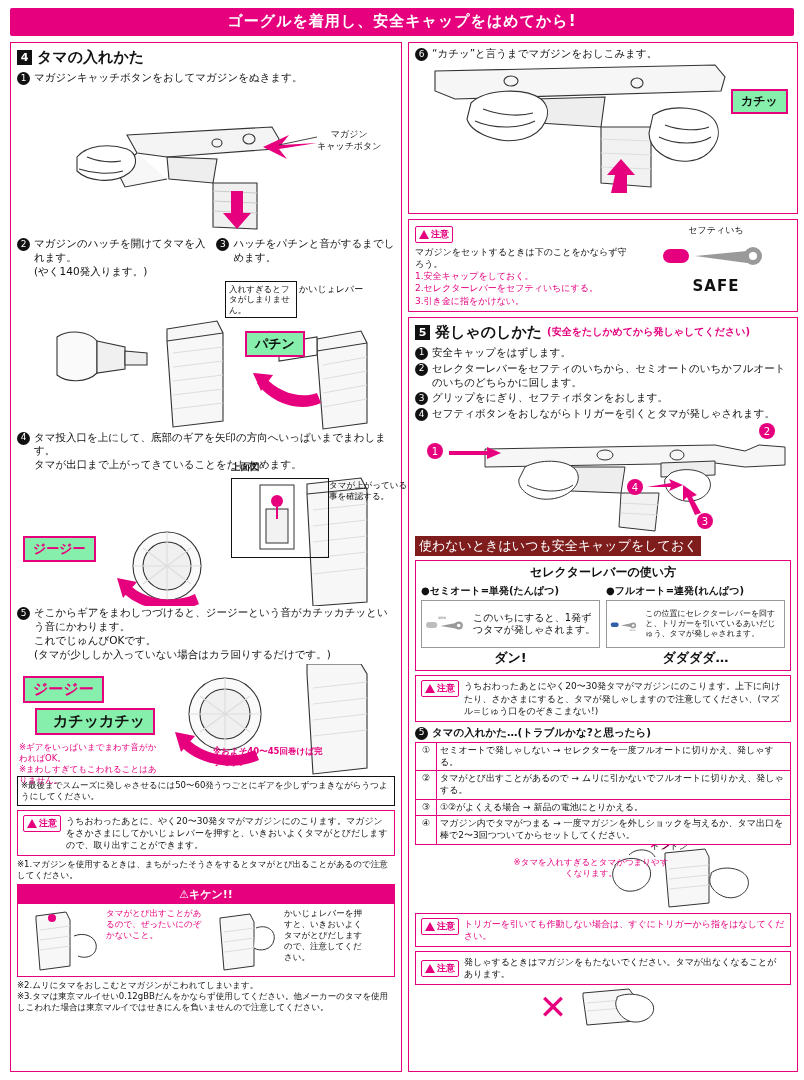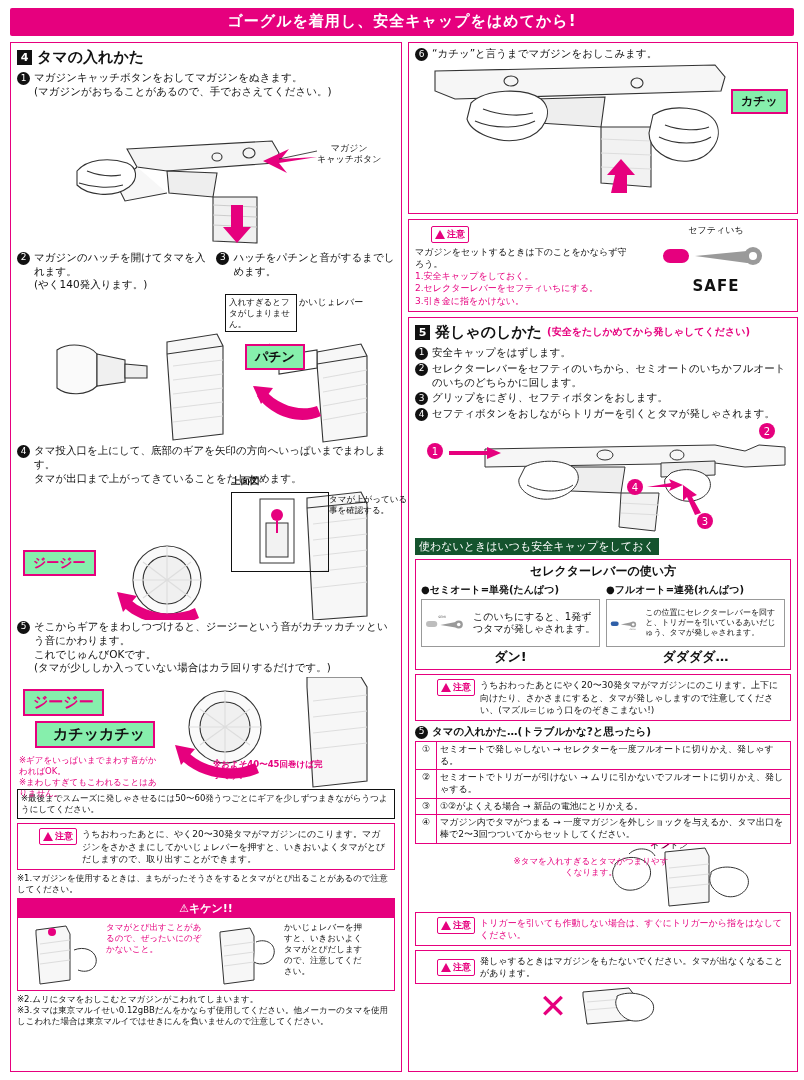--- a/index.html
+++ b/index.html
@@ -15,21 +15,21 @@
   .sqnum{background:#111;color:#fff;width:15px;height:15px;display:inline-flex;align-items:center;justify-content:center;font-size:11px;font-weight:bold;}
   .sec-title .sub{color:#e6007e;font-size:10px;font-weight:bold;}
   .step{display:flex;gap:4px;font-size:10.5px;line-height:1.32;margin-bottom:2px;}
   .cir{flex:0 0 auto;width:13px;height:13px;border-radius:50%;background:#111;color:#fff;font-size:9px;display:inline-flex;align-items:center;justify-content:center;margin-top:1px;}
   .txt{flex:1;}
   .pink{color:#e6007e;}
   .bold{font-weight:bold;}
   .illus{position:relative;}
   
   .caution{border:1px solid #e6007e;display:flex;gap:5px;padding:4px 5px;margin-top:4px;align-items:flex-start;}
-  .ctag{flex:0 0 auto;display:inline-flex;align-items:center;gap:2px;border:1px solid #e6007e;color:#e6007e;font-size:9px;font-weight:bold;padding:1px 3px;border-radius:2px;background:#fff;margin-left:16px;}
+  .ctag{flex:0 0 auto;display:inline-flex;align-items:center;gap:2px;border:1px solid #e6007e;color:#e6007e;font-size:9px;font-weight:bold;padding:1px 3px;border-radius:2px;background:#fff;}
   .tri{display:inline-block;width:0;height:0;border-left:5px solid transparent;border-right:5px solid transparent;border-bottom:9px solid #e6007e;position:relative;}
   .cbody{font-size:9px;line-height:1.35;}
   
   .bubble{display:inline-block;border:2px solid #e6007e;color:#111;font-weight:bold;font-size:13px;padding:2px 8px;background:#86efac;}
   .bubble.pinktext{color:#e6007e;}
   .label-box{border:1px solid #111;font-size:8.5px;padding:2px 3px;background:#fff;line-height:1.25;}
   .kiken{background:#e6007e;color:#fff;text-align:center;font-weight:bold;font-size:11px;padding:2px 0;}
   .kikenbox{border:1px solid #e6007e;margin-top:3px;}
   .kikenrow{display:flex;gap:4px;padding:4px;}
   .small{font-size:8.5px;line-height:1.3;}
@@ -37,21 +37,21 @@
   .tbl td{border:1px solid #e6007e;padding:2px 3px;vertical-align:top;line-height:1.3;}
   .tbl td.n{width:14px;text-align:center;}
   .selector-box{border:1px solid #e6007e;margin-top:4px;padding:3px 5px;}
   .selector-title{text-align:center;font-weight:bold;font-size:12px;border-bottom:0;margin-bottom:3px;}
   .sel-cols{display:flex;gap:6px;}
   .sel-col{width:50%;}
   .sel-head{font-size:10px;font-weight:bold;margin-bottom:2px;}
   .sel-inner{border:1px solid #999;display:flex;gap:4px;padding:3px;align-items:center;}
   .sel-cap{text-align:center;font-weight:bold;font-size:13px;margin-top:1px;}
   svg{display:block;}
-  .pinkbar{background:#14532d;color:#fff;font-size:11px;padding:1px 4px;display:inline-block;}
+  .pinkbar{background:#7f1d1d;color:#fff;font-size:13px;padding:1px 4px;display:inline-block;}
   .safe-wrap{display:flex;align-items:center;gap:4px;}
   .safe-text{font-family:"DejaVu Sans",sans-serif;font-weight:bold;font-size:15px;letter-spacing:1px;}
   .xmark{color:#e6007e;font-size:34px;font-weight:bold;line-height:1;}
   .starnote{font-size:8.5px;color:#e6007e;line-height:1.3;}
   .boxed-note{border:1px solid #111;font-size:8.5px;padding:3px;line-height:1.3;}
   .topview-box{border:1px solid #111;width:96px;height:78px;position:relative;}
   .flexrow{display:flex;gap:6px;}
 </style>
 </head>
 <body>
@@ -66,21 +66,20 @@
 
       <div class="sec-title">
         <span class="sqnum">4</span>
         <span>タマの入れかた</span>
       </div>
 
       <div class="step">
         <span class="cir">1</span>
         <span class="txt">
           <span>マガジンキャッチボタンをおしてマガジンをぬきます。</span><br>
-          <span>(マガジンがおちることがあるので、手でおさえてください。)</span>
         </span>
       </div>
 
       <div class="illus" style="height:150px;text-align:center;">
         <svg width="382" height="150" viewBox="0 0 382 150">
           <g fill="none" stroke="#333" stroke-width="1.1">
             <path d="M110 48 L255 40 L262 52 L258 62 L150 70 L120 66 Z" fill="#f4f4f4"></path>
             <path d="M150 70 L152 92 L196 96 L200 72 Z" fill="#eee"></path>
             <path d="M196 96 L196 140 L240 142 L240 96 Z" fill="#f0f0f0"></path>
             <path d="M196 104 L240 106 M196 114 L240 116 M196 124 L240 126" stroke="#ccc"></path>
@@ -418,21 +417,21 @@
           <span class="txt bold">タマの入れかた…(トラブルかな?と思ったら)</span>
         </div>
         <table class="tbl">
           <tbody>
               <tr>
             <td class="n">①</td>
             <td>セミオートで発しゃしない → セレクターを一度フルオートに切りかえ、発しゃする。</td>
           </tr>
           <tr>
             <td class="n">②</td>
-            <td>セミオートでトリガーが引けない → ムリに引かないでフルオートに切りかえ、発しゃする。</td>
+            <td>タマがとび出すことがあるので → ムリに引かないでフルオートに切りかえ、発しゃする。</td>
           </tr>
           <tr>
             <td class="n">③</td>
             <td>①②がよくえる場合 → 新品の電池にとりかえる。</td>
           </tr>
           <tr>
             <td class="n">④</td>
             <td>マガジン内でタマがつまる → 一度マガジンを外しショックを与えるか、タマ出口を棒で2〜3回つついてからセットしてください。</td>
           </tr>
         </tbody>

